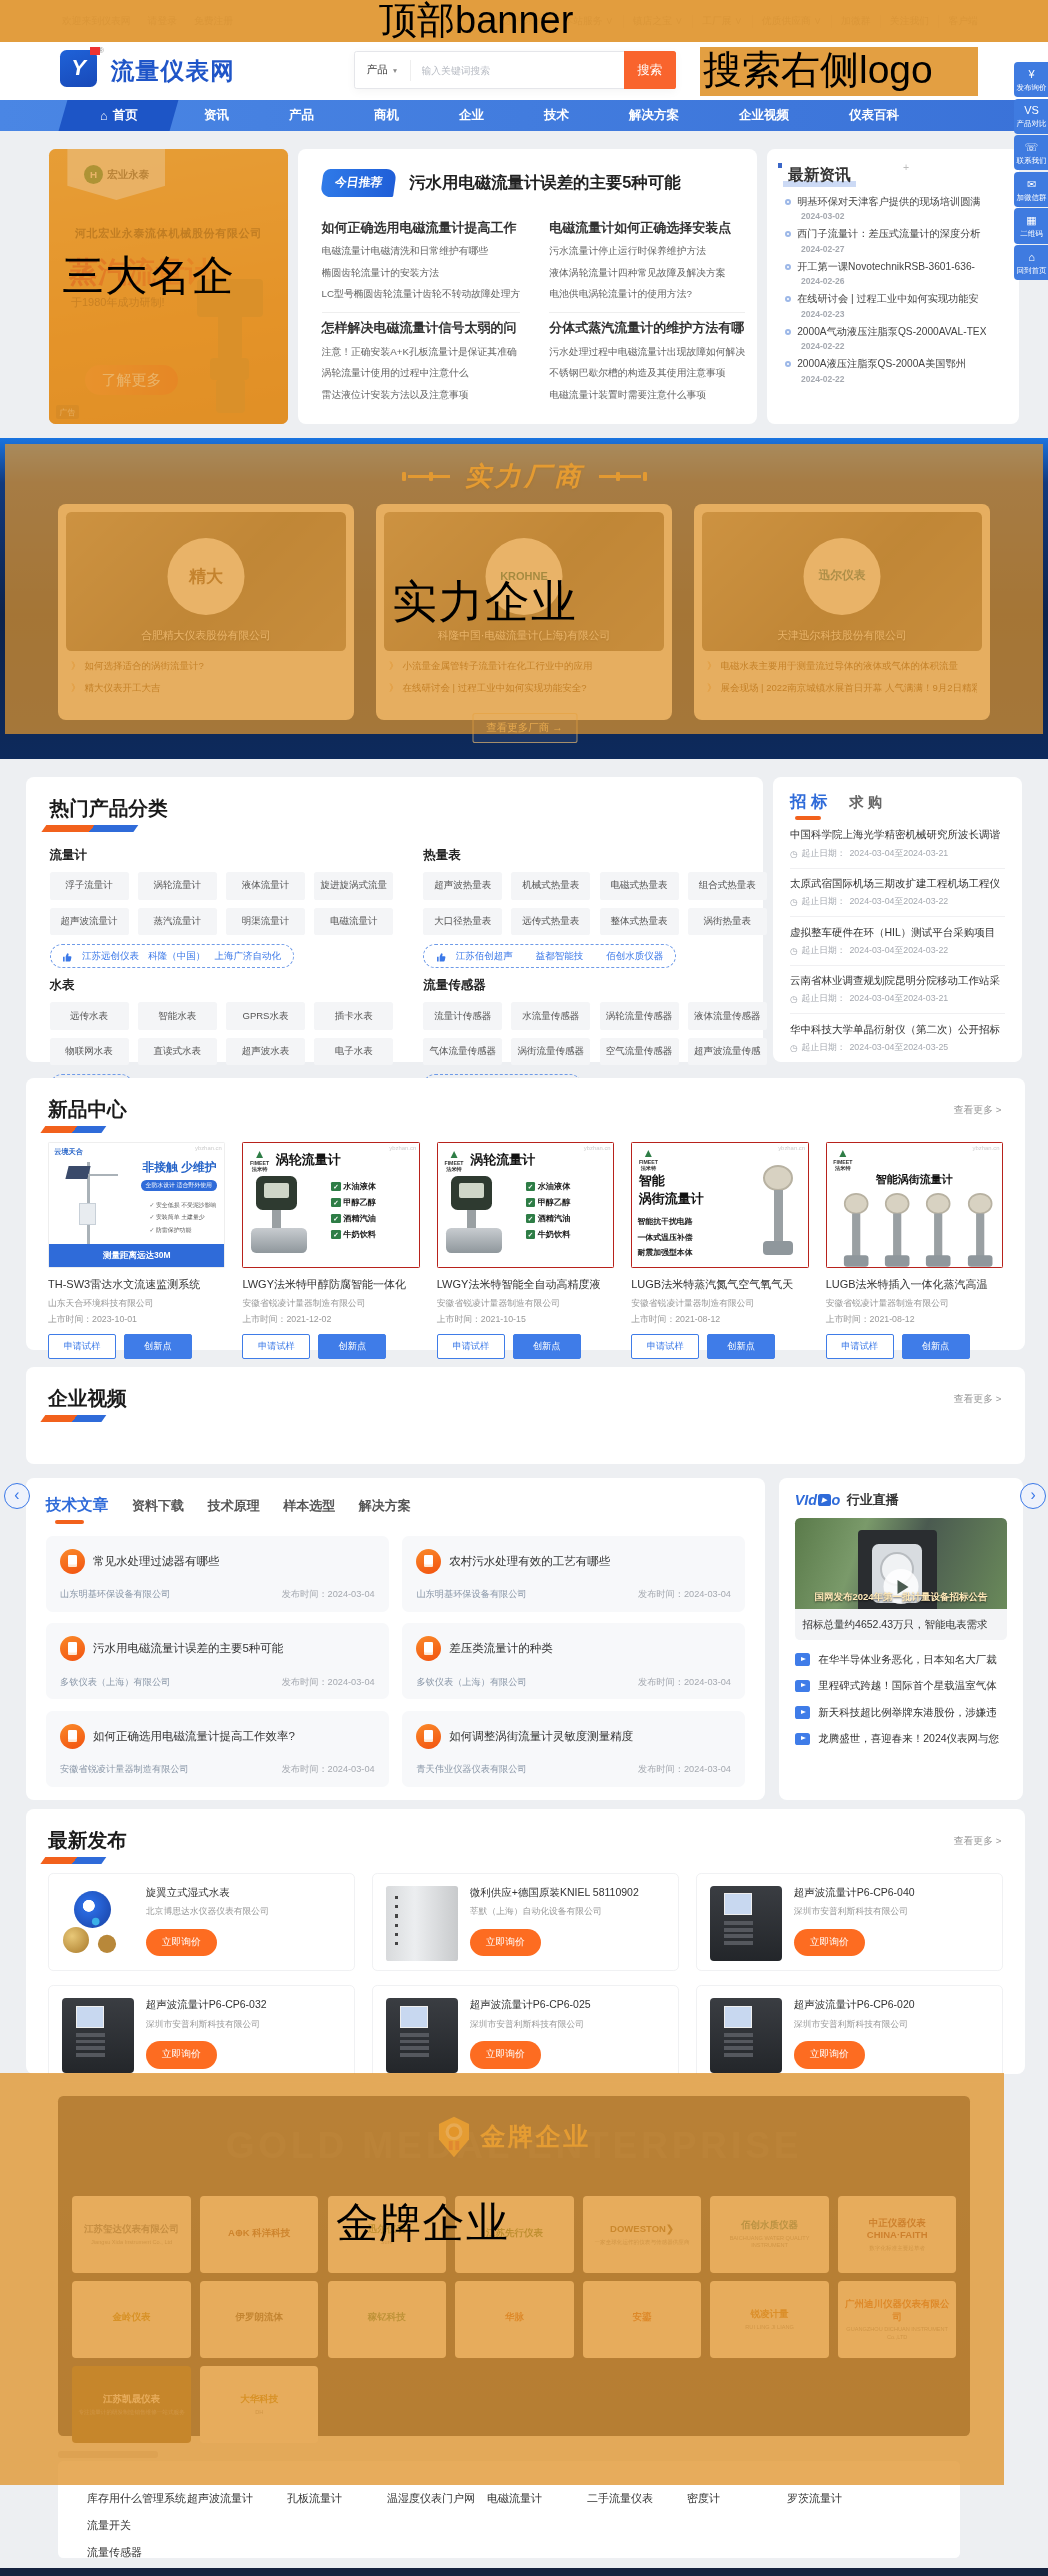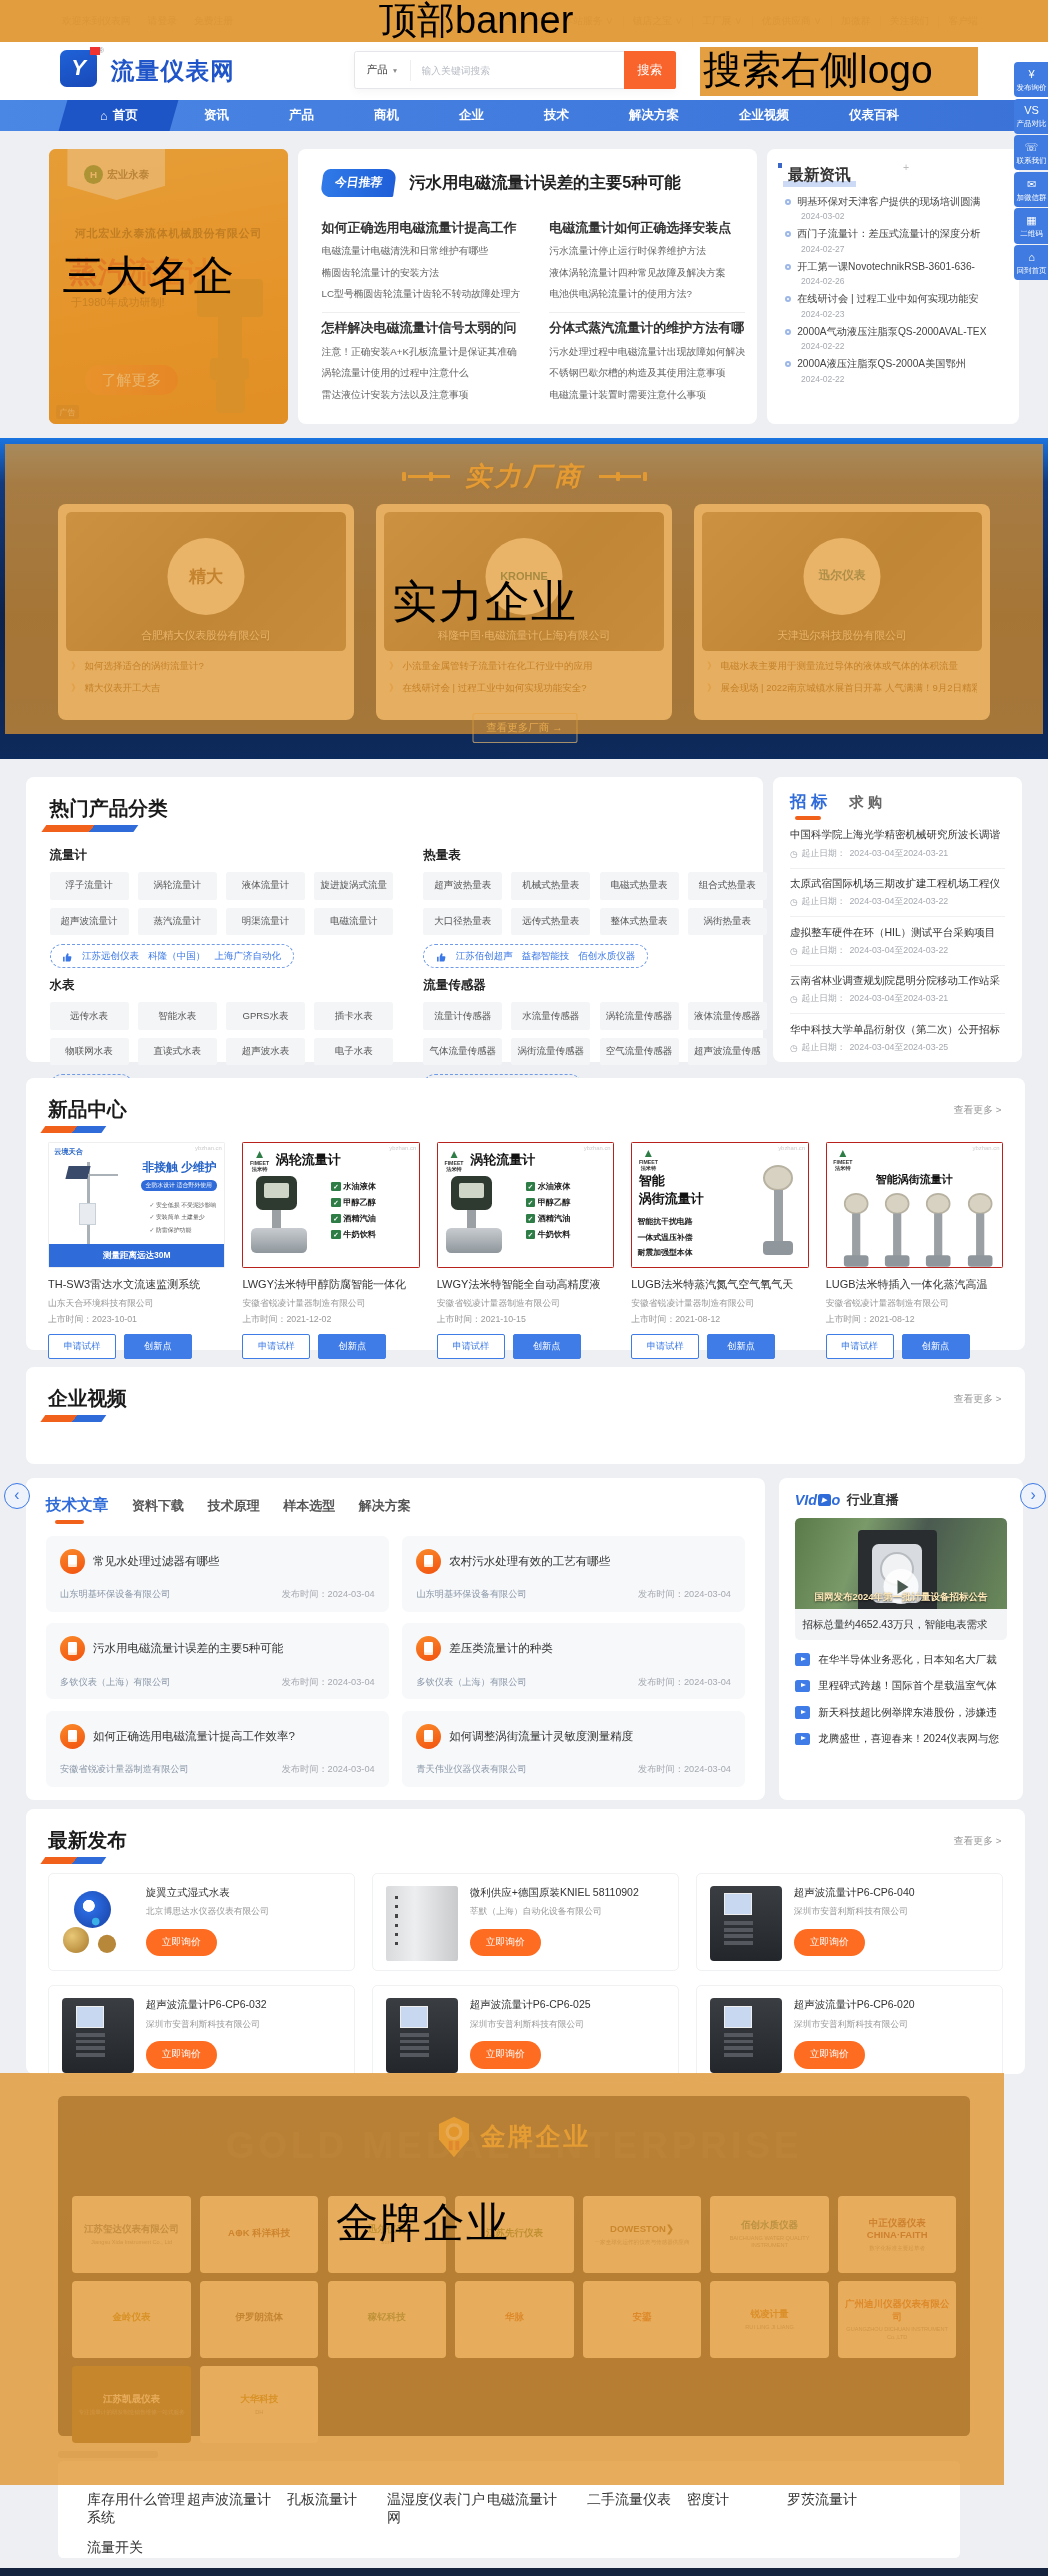--- a/index.html
+++ b/index.html
@@ -74,21 +74,21 @@
   .panel-news { left:767px; top:149px; width:252px; height:275px; padding:15.7px 18.4px; }
   .news-title { font-size:15.7px; font-weight:bold; color:#333; position:relative; display:inline-block; z-index:1; padding:0 2.6px; }
   .news-title::after { content:""; position:absolute; left:-2.6px; right:-2.6px; bottom:-1.3px; height:5.9px; background:#ccdaf5; z-index:-1; }
   .news-deco1 { position:absolute; left:10.5px; top:14.4px; width:4.6px; height:4.6px; background:#3a66c8; }
   .news-deco2 { position:absolute; left:136px; top:11.8px; color:#bbb; font-size:10.5px; }
   .news-list { margin-top:9.2px; }
   .news-item { margin-top:5.9px; cursor:pointer; }
   .news-item .row { display:flex; align-items:center; gap:5.9px; }
   .news-dot { width:5.9px; height:5.9px; border:2px solid #9db8e8; border-radius:50%; background:#fff; flex:none; }
   .news-item .t { font-size:10.2px; color:#444; white-space:nowrap; overflow:hidden; }
-  .news-item .d { font-size:8.5px; color:#a5a9b0; margin:2.6px 0 0 15.7px; }
+  .news-item .d { font-size:8.5px; color:#a5a9b0; margin:2.6px 0 0 15.7px;font-weight:bold; }
 
   
   .strength { left:0; top:438px; width:1049px; height:321px; background:linear-gradient(180deg,#1a74e0 0%,#123a7e 14%,#0d234c 55%,#0d2a5c 100%); }
   .st-title-row { position:absolute; left:0; top:21px; width:100%; display:flex; align-items:center; justify-content:center; gap:14.4px; }
   .st-bar { width:42px; height:2.6px; background:#e8a23a; position:relative; }
   .st-bar::before, .st-bar::after { content:""; position:absolute; top:-3.3px; width:4.6px; height:9.2px; background:#e8a23a; border-radius:1.3px; }
   .st-bar.l::before { left:-6.6px; } .st-bar.l::after { right:17px; }
   .st-bar.r::before { left:17px; } .st-bar.r::after { right:-6.6px; }
   .st-title { font-family:"DejaVu Serif",serif; font-size:26px; font-weight:bold; font-style:italic; color:#f0a93a; letter-spacing:3.9px; text-shadow:0 1.3px 2.6px rgba(0,0,0,.4); }
   .st-cards { position:absolute; left:58px; top:66px; width:933px; display:flex; gap:22px; }
@@ -244,21 +244,21 @@
 
   
   .foot-pill { left:58px; top:2451px; width:100px; height:6.6px; background:#cfcfcf; border-radius:3.3px; }
   .footer-card { left:58px; top:2461px; width:902px; height:97px; background:#fff; border-radius:5.2px; padding:14.4px 29px; }
   .ft-row1 { display:flex; align-items:center; }
   .ft-title { font-size:11.8px; font-weight:bold; color:#2f6bd9; }
   .ft-right { margin-left:auto; display:flex; align-items:center; gap:11.8px; }
   .ft-more { font-size:9.5px; color:#999; cursor:pointer; }
   .ft-apply { border:0.7px solid #3a78e8; color:#3a78e8; background:#fff; font-size:9.5px; padding:5.9px 10.5px; border-radius:2.6px; cursor:pointer; }
   .ft-links { display:flex; flex-wrap:wrap; margin-top:15.7px; }
-  .ft-links span { font-size:14px; color:#333; margin:0 0 11.8px; width:100px; cursor:pointer; }
+  .ft-links span { font-size:11px; color:#333; margin:0 0 11.8px; width:100px; cursor:pointer; }
   .bottom-bar { left:0; top:2568px; width:1049px; height:7.9px; background:#16233f; }
 
   
   .ov { position:absolute; background:rgba(224,149,46,.78); z-index:40; pointer-events:none; }
   .ov-top { left:0; top:0; width:1049px; height:42px; background:rgba(224,149,46,.92); }
   .ov-search { left:700px; top:47px; width:278px; height:49px; background:rgba(224,149,46,.9); }
   .ov-left { left:49px; top:149px; width:239px; height:275px; border-radius:6.6px; background:rgba(224,149,46,.72); }
   .ov-strength { left:5.2px; top:444px; width:1038px; height:290px; background:rgba(224,149,46,.72); }
   .ov-gold { left:0; top:2073px; width:1004px; height:412px; background:rgba(224,149,46,.78); }
   .ann { position:absolute; color:#000; z-index:45; font-weight:500; pointer-events:none; }
@@ -538,21 +538,21 @@
             <span>组合式热量表</span>
             <span>大口径热量表</span>
             <span>远传式热量表</span>
             <span>整体式热量表</span>
             <span>涡街热量表</span>
           </div>
         <div class="hg-rec">
           <svg width="10.5" height="10.5" viewBox="0 0 20 20">
               <path fill="#3a78e8" d="M2 9h3v9H2zM7 18h7.5c1 0 1.9-.7 2.1-1.7l1.3-5.6A2 2 0 0 0 16 8.3h-4.3l.8-3.4A1.7 1.7 0 0 0 9.4 3.5L7 8.8z"></path>
             </svg>
-          <span style="display:flex;gap:9px;">
+          <span style="display:flex;gap:23px;">
               <span>江苏佰创超声</span>
               <span>益都智能技</span>
               <span>佰创水质仪器</span>
             </span>
         </div>
       </div>
       <div>
         <div class="hg-name">水表</div>
         <div class="hg-tags">
             <span>远传水表</span>

